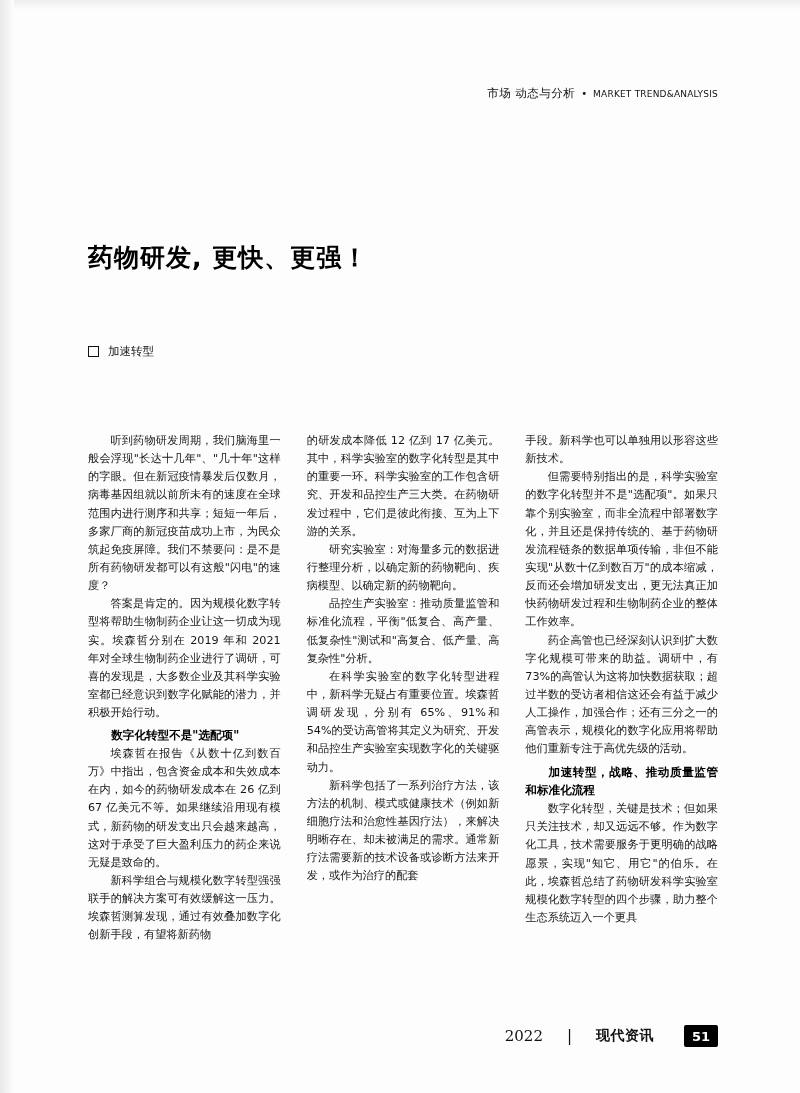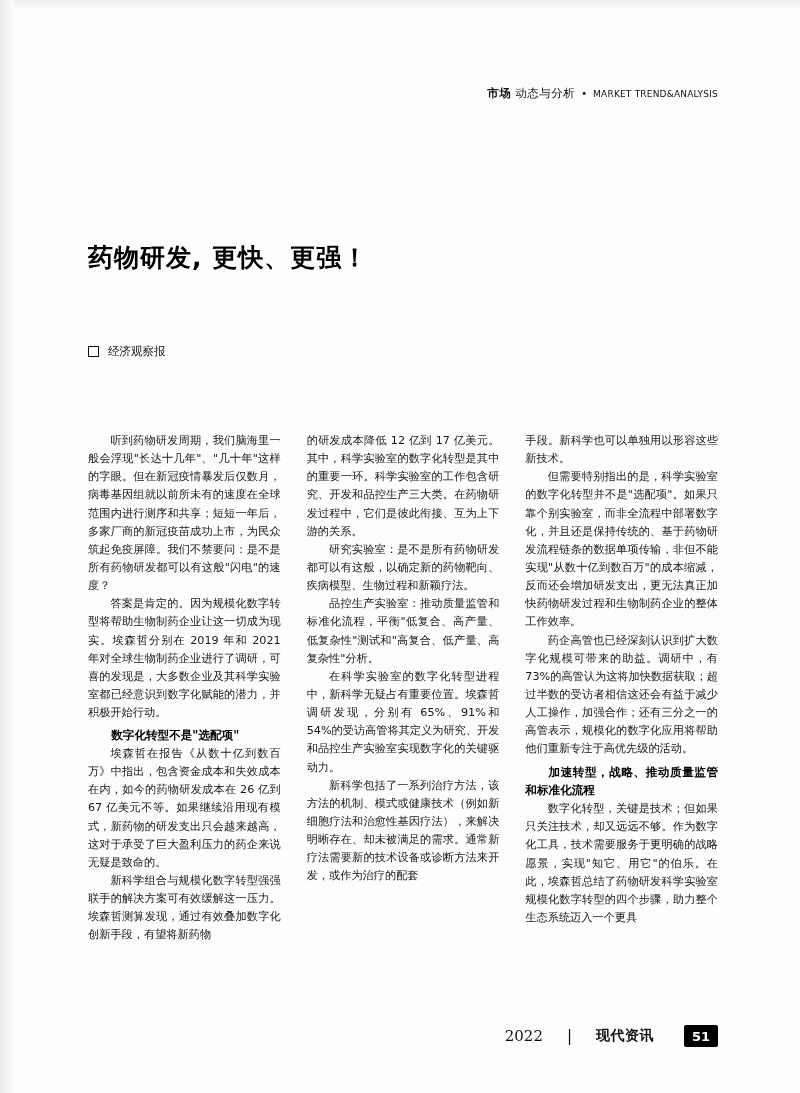--- a/index.html
+++ b/index.html
@@ -25,21 +25,21 @@
     position: absolute;
     top: 86px;
     right: 82px;
     display: flex;
     align-items: baseline;
     gap: 4px;
     white-space: nowrap;
   }
   .header .hd-cn-bold {
     font-size: 11.5px;
-    font-weight: bold;
+    font-weight: normal;
     color: #111;
     letter-spacing: 0.5px;
   }
   .header .hd-cn {
     font-size: 11.5px;
     color: #111;
     letter-spacing: 0.5px;
   }
   .header .hd-dot {
     font-size: 10px;
@@ -181,34 +181,34 @@
     <span class="hd-cn">动态与分析</span>
     <span class="hd-dot">•</span>
     <span class="hd-en">MARKET TREND&amp;ANALYSIS</span>
   </div>
   <div class="header-rule"></div>
 
   <h1 class="title">药物研发, 更快、更强！</h1>
 
   <div class="byline">
     <span class="box"></span>
-    <span>经济观察报</span>
+    <span>加速转型</span>
   </div>
 
   <div class="columns">
     <div class="col">
       <p>听到药物研发周期，我们脑海里一般会浮现"长达十几年"、"几十年"这样的字眼。但在新冠疫情暴发后仅数月，病毒基因组就以前所未有的速度在全球范围内进行测序和共享；短短一年后，多家厂商的新冠疫苗成功上市，为民众筑起免疫屏障。我们不禁要问：是不是所有药物研发都可以有这般"闪电"的速度？</p>
       <p>答案是肯定的。因为规模化数字转型将帮助生物制药企业让这一切成为现实。埃森哲分别在 2019 年和 2021 年对全球生物制药企业进行了调研，可喜的发现是，大多数企业及其科学实验室都已经意识到数字化赋能的潜力，并积极开始行动。</p>
       <h3>数字化转型不是"选配项"</h3>
       <p>埃森哲在报告《从数十亿到数百万》中指出，包含资金成本和失效成本在内，如今的药物研发成本在 26 亿到 67 亿美元不等。如果继续沿用现有模式，新药物的研发支出只会越来越高，这对于承受了巨大盈利压力的药企来说无疑是致命的。</p>
       <p>新科学组合与规模化数字转型强强联手的解决方案可有效缓解这一压力。埃森哲测算发现，通过有效叠加数字化创新手段，有望将新药物</p>
     </div>
     <div class="col">
       <p class="noindent">的研发成本降低 12 亿到 17 亿美元。其中，科学实验室的数字化转型是其中的重要一环。科学实验室的工作包含研究、开发和品控生产三大类。在药物研发过程中，它们是彼此衔接、互为上下游的关系。</p>
-      <p>研究实验室：是不是所有药物研发都可以有这般，以确定新的药物靶向、疾病模型、生物过程和新颖疗法。</p>
+      <p>研究实验室：对海量多元的数据进行整理分析，以确定新的药物靶向、疾病模型、以确定新的药物靶向。</p>
       <p>品控生产实验室：推动质量监管和标准化流程，平衡"低复合、高产量、低复杂性"测试和"高复合、低产量、高复杂性"分析。</p>
       <p>在科学实验室的数字化转型进程中，新科学无疑占有重要位置。埃森哲调研发现，分别有 65%、91%和 54%的受访高管将其定义为研究、开发和品控生产实验室实现数字化的关键驱动力。</p>
       <p>新科学包括了一系列治疗方法，该方法的机制、模式或健康技术（例如新细胞疗法和治愈性基因疗法），来解决明晰存在、却未被满足的需求。通常新疗法需要新的技术设备或诊断方法来开发，或作为治疗的配套</p>
     </div>
     <div class="col">
       <p class="noindent">手段。新科学也可以单独用以形容这些新技术。</p>
       <p>但需要特别指出的是，科学实验室的数字化转型并不是"选配项"。如果只靠个别实验室，而非全流程中部署数字化，并且还是保持传统的、基于药物研发流程链条的数据单项传输，非但不能实现"从数十亿到数百万"的成本缩减，反而还会增加研发支出，更无法真正加快药物研发过程和生物制药企业的整体工作效率。</p>
       <p>药企高管也已经深刻认识到扩大数字化规模可带来的助益。调研中，有 73%的高管认为这将加快数据获取；超过半数的受访者相信这还会有益于减少人工操作，加强合作；还有三分之一的高管表示，规模化的数字化应用将帮助他们重新专注于高优先级的活动。</p>
       <h3>加速转型，战略、推动质量监管和标准化流程</h3>
       <p>数字化转型，关键是技术；但如果只关注技术，却又远远不够。作为数字化工具，技术需要服务于更明确的战略愿景，实现"知它、用它"的伯乐。在此，埃森哲总结了药物研发科学实验室规模化数字转型的四个步骤，助力整个生态系统迈入一个更具</p>

